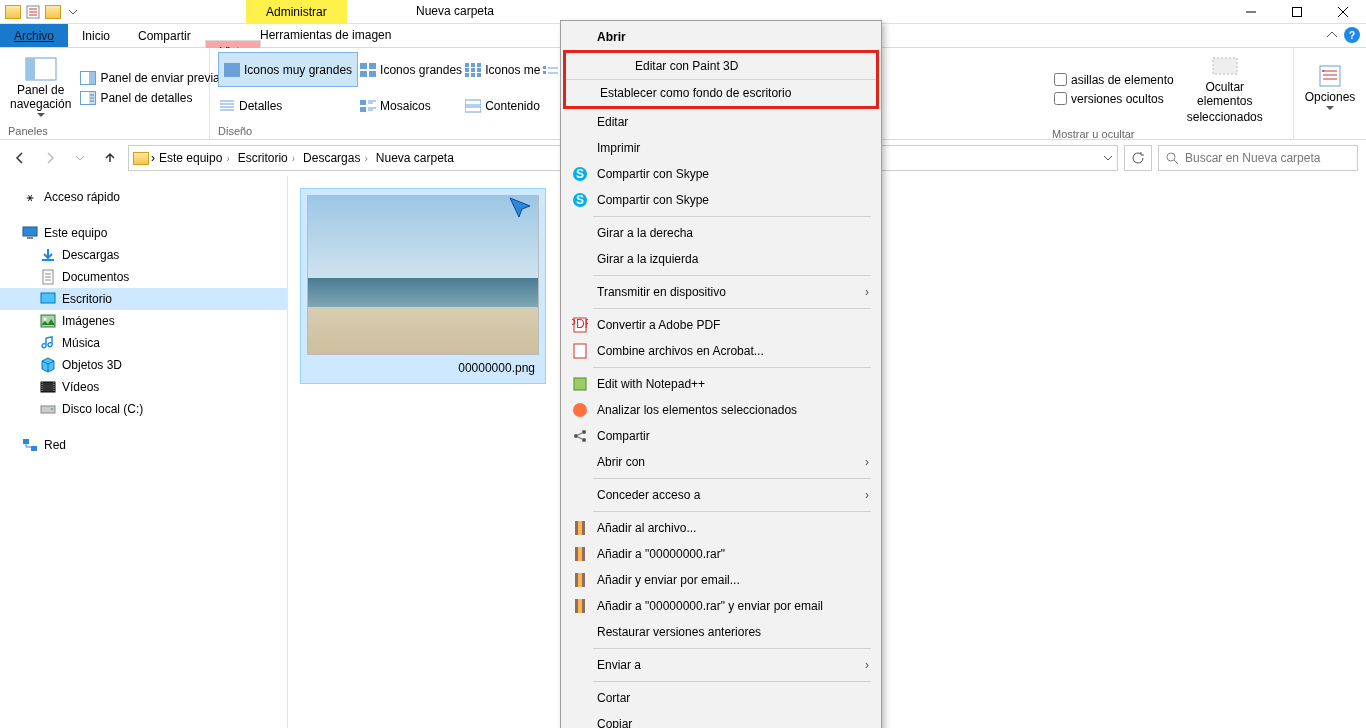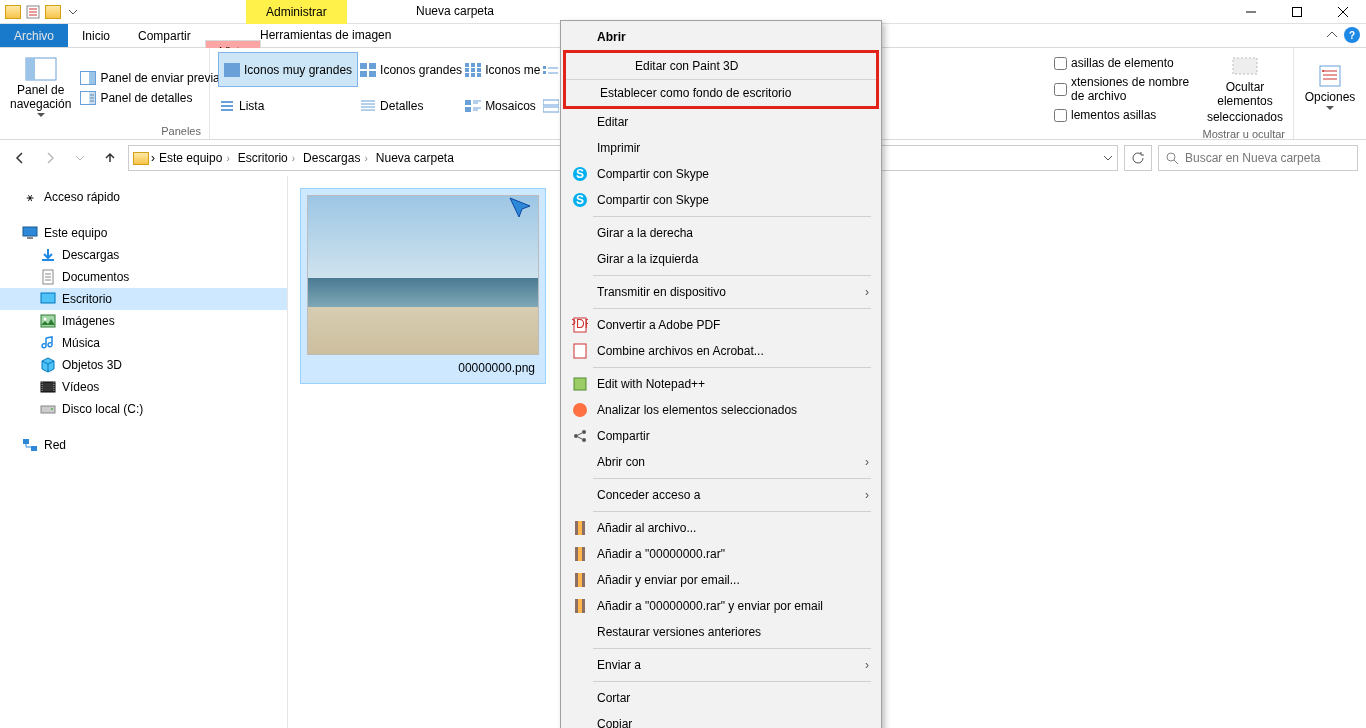--- a/index.html
+++ b/index.html
@@ -11,30 +11,30 @@
 .qat-folder { width:16px; height:14px; background:linear-gradient(#ffe9a6,#f7c44a); border:1px solid #d4a017; }
 .qat-down { width:10px; height:10px; }
 .manage-tab { background:#fff04a; padding:4px 20px; position:absolute; left:246px; top:0; height:24px; display:flex; align-items:center; }
 .title-text { position:absolute; left:416px; top:4px; }
 .win-controls { position:absolute; right:0; top:0; display:flex; }
 .win-btn { width:46px; height:24px; display:flex; align-items:center; justify-content:center; }
 
 
 .tabs { height:24px; display:flex; align-items:stretch; border-bottom:1px solid #dadada; position:relative;}
 .tab { padding:4px 14px; display:flex; align-items:center; }
-.tab.file { background:#1979ca; color:#e5e5e5; }
+.tab.file { background:#1979ca; color:#0f172a;text-decoration:underline; }
 .tab.active { background:#fca5a5; border:1px solid #dadada; border-bottom:1px solid #fff; position:relative; top:16px;text-align:right; }
 .tool-tab { position:absolute; left:246px; padding:4px 14px; }
 .help-corner { position:absolute; right:6px; top:3px; display:flex; align-items:center; gap:6px;}
 .help-circle{width:16px;height:16px;border-radius:50%;background:#1e88e5;color:#fff;display:flex;align-items:center;justify-content:center;font-size:10px;font-weight:bold;}
 
 
 .ribbon { height:92px; background:#fff; border-bottom:1px solid #dadada; display:flex; position:relative;}
 .ribbon-group { border-right:1px solid #e5e5e5; padding:4px 8px 2px 8px; display:flex; flex-direction:column; justify-content:space-between;}
-.group-label { text-align:right; color:#666; font-size:11px; padding-top:2px;}
+.group-label { text-align:left; color:#666; font-size:11px; padding-top:2px;}
 .rg-body { display:flex; gap:6px; flex:1;}
 .big-btn { display:flex; flex-direction:column; align-items:center; justify-content:center; width:70px; text-align:center; gap:2px; padding:2px;}
 .big-btn .ic { width:32px; height:24px; }
 .chk-row { display:flex; align-items:center; gap:4px; padding:1px 2px;}
 .chk-row input{width:13px;height:13px;}
 .layout-btn { display:flex; align-items:center; gap:4px; padding:2px 1px; white-space:nowrap;}
 .layout-btn.sel { background:#cde6f7; border:1px solid #7eb4ea; padding:1px 5px;}
 .layout-icon{width:16px;height:14px;}
 .layout-arrows{width:14px;display:flex;flex-direction:column;justify-content:center;gap:2px;border-left:1px solid #e5e5e5;padding:4px 2px;}
 .tri{width:0;height:0;border-left:4px solid transparent;border-right:4px solid transparent;}
@@ -177,21 +177,21 @@
             </svg>
             <span>Panel de detalles</span>
           </div>
       </div>
     </div>
     <div class="group-label">Paneles</div>
   </div>
 
   <div class="ribbon-group" style="width:412px">
     <div class="rg-body" style="flex:1">
-      <div style="display:grid;grid-template-columns:repeat(4,1fr);gap:1px;flex:1">
+      <div style="display:grid;grid-template-columns:repeat(5,1fr);gap:1px;flex:1">
         <div class="layout-btn sel">
             <svg class="layout-icon" viewBox="0 0 16 14">
               <rect width="16" height="14" fill="#6aa0d8"></rect>
             </svg>
             <span>Iconos muy grandes</span>
           </div>
         <div class="layout-btn">
             <svg class="layout-icon" viewBox="0 0 16 14">
               <rect x="0" y="0" width="7" height="6" fill="#6aa0d8"></rect>
               <rect x="9" y="0" width="7" height="6" fill="#6aa0d8"></rect>
@@ -265,25 +265,21 @@
 
   <div class="ribbon-group" style="width:250px">
     <div class="rg-body">
       <div style="display:flex;flex-direction:column;gap:3px;justify-content:center">
         <div class="chk-row">
             <input type="checkbox" style="">
             <span>asillas de elemento</span>
           </div>
         <div class="chk-row">
             <input type="checkbox" style="">
-            <span>xtensiones de nombre de archivo</span>
-          </div>
-        <div class="chk-row">
-            <input type="checkbox" style="">
-            <span>lementos asillas</span>
+            <span>versiones ocultos</span>
           </div>
       </div>
       <div class="big-btn" style="width:86px">
         <svg class="ic" viewBox="0 0 32 24">
             <rect x="4" y="4" width="24" height="16" fill="#eee" stroke="#bbb" stroke-dasharray="2,2"></rect>
           </svg>
         <span>Ocultar elementos</span>
         <span>seleccionados</span>
       </div>
     </div>

